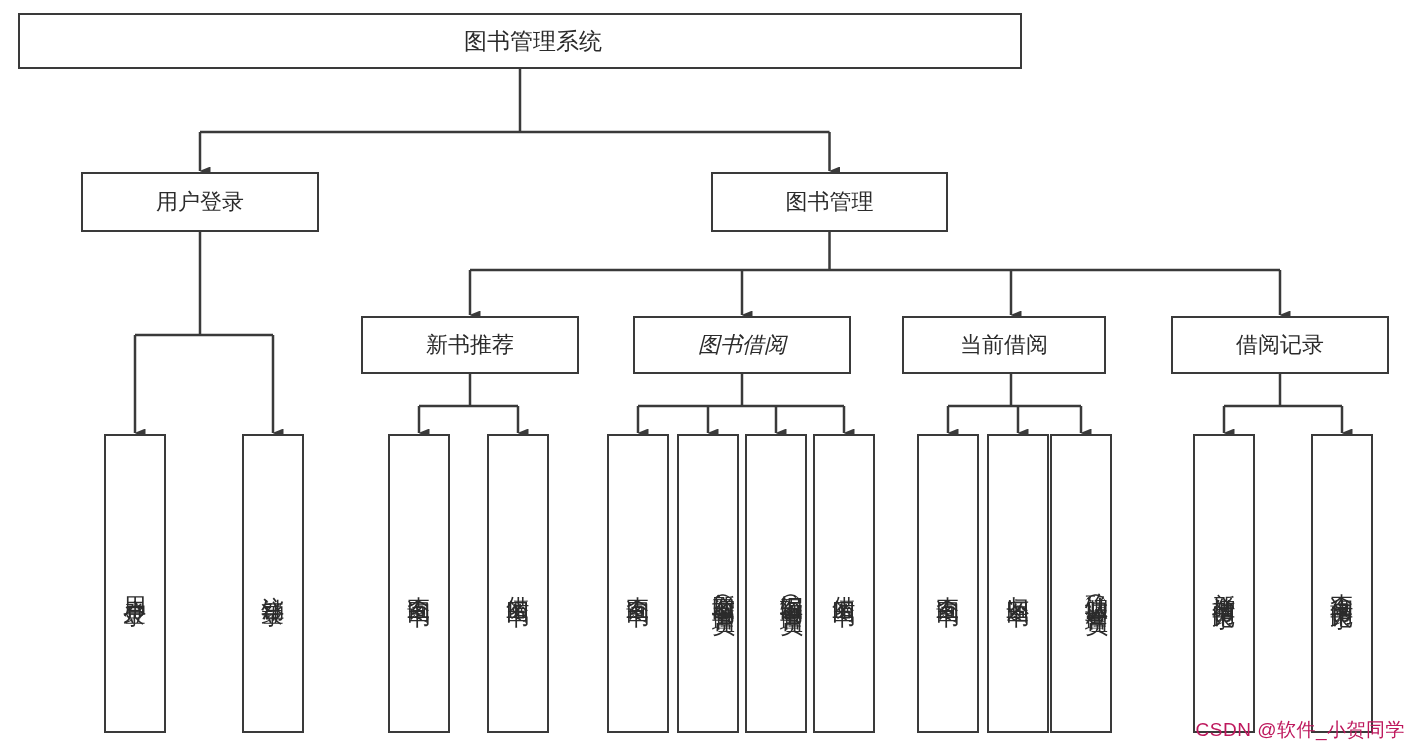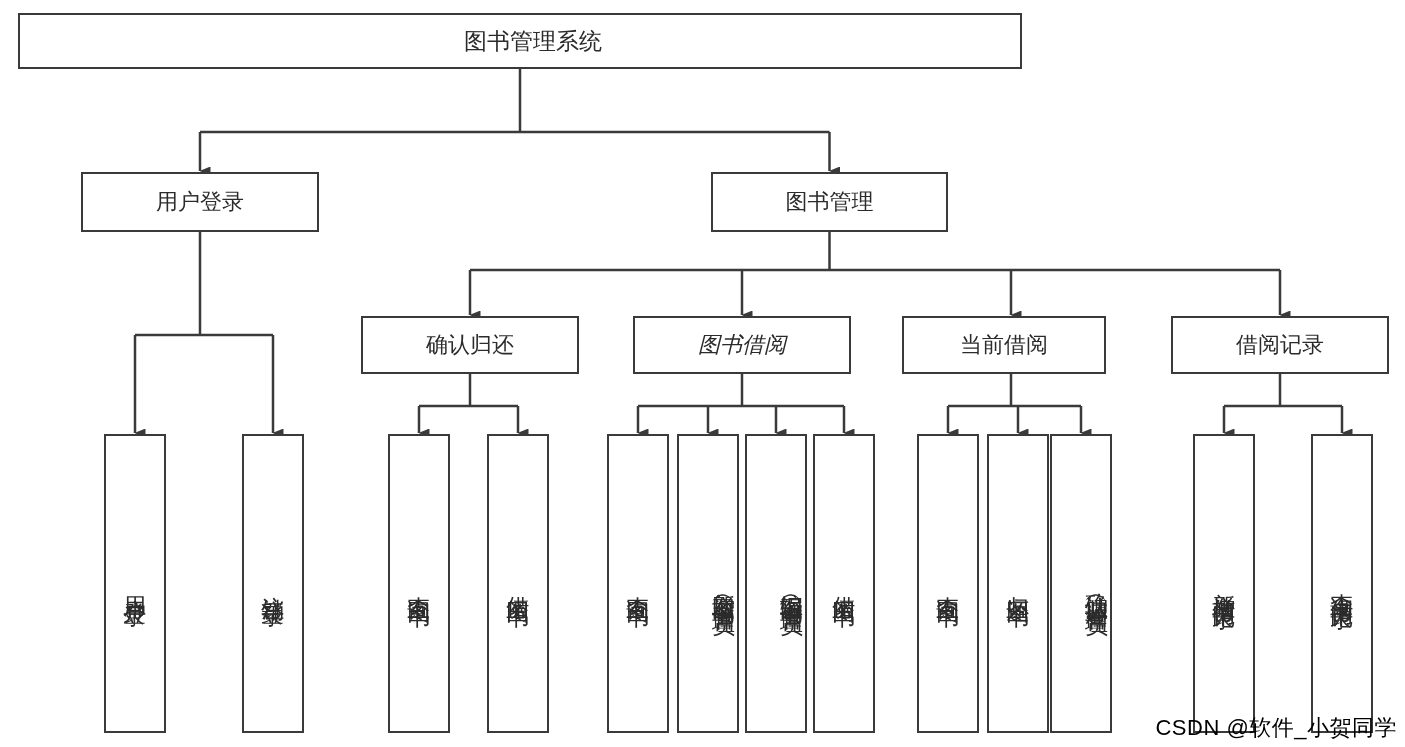--- a/index.html
+++ b/index.html
@@ -51,24 +51,24 @@
   svg.edges {
     position: absolute;
     left: 0;
     top: 0;
     width: 1405px;
     height: 747px;
     pointer-events: none;
   }
   .watermark {
     position: absolute;
-    right: 8px;
+    right: 0;
     bottom: 4px;
-    font-size: 22px;
-    color: #000000;
+    font-size: 19px;
+    color: #be185d;
     letter-spacing: 0.5px;
     white-space: nowrap;
   }
 </style>
 </head>
 <body>
 
 <div id="canvas">
   <svg class="edges" id="edge-svg" viewBox="0 0 1405 747">
     <defs>
@@ -116,21 +116,21 @@
       <div class="node h root" style="left: 18px; top: 13px; width: 1004px; height: 56px; padding-left: 26px;">
         <span>图书管理系统</span>
       </div>
       <div class="node h" style="left: 81px; top: 172px; width: 238px; height: 60px;">
         <span>用户登录</span>
       </div>
       <div class="node h" style="left: 711px; top: 172px; width: 237px; height: 60px;">
         <span>图书管理</span>
       </div>
       <div class="node h" style="left: 361px; top: 316px; width: 218px; height: 58px;">
-        <span>确认归还</span>
+        <span>新书推荐</span>
       </div>
       <div class="node h" style="left: 633px; top: 316px; width: 218px; height: 58px; font-style: italic;">
         <span>图书借阅</span>
       </div>
       <div class="node h" style="left: 902px; top: 316px; width: 204px; height: 58px;">
         <span>当前借阅</span>
       </div>
       <div class="node h" style="left: 1171px; top: 316px; width: 218px; height: 58px; justify-content: center;">
         <span>借阅记录</span>
       </div>

